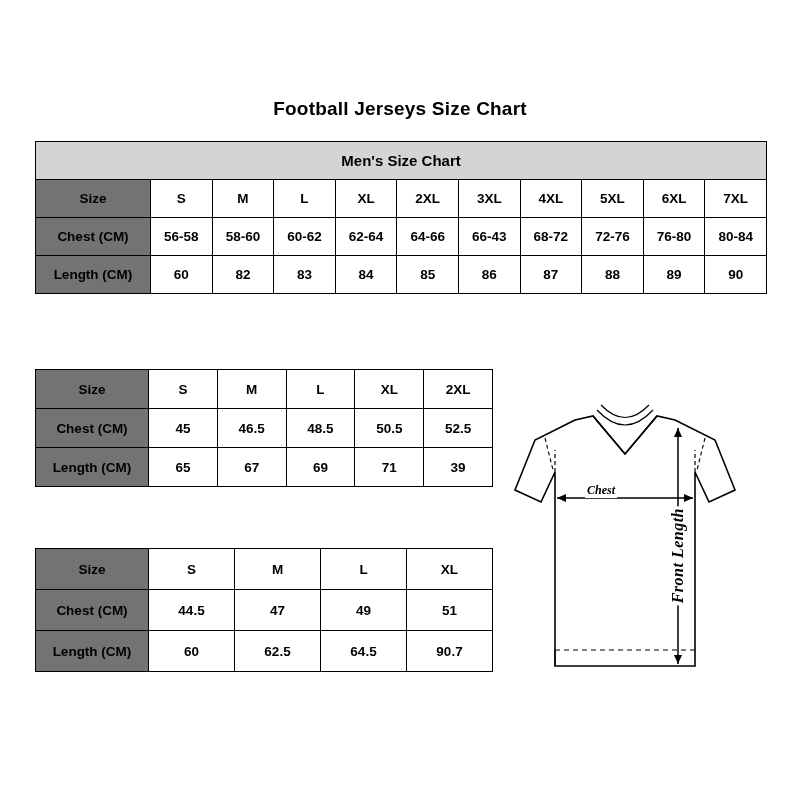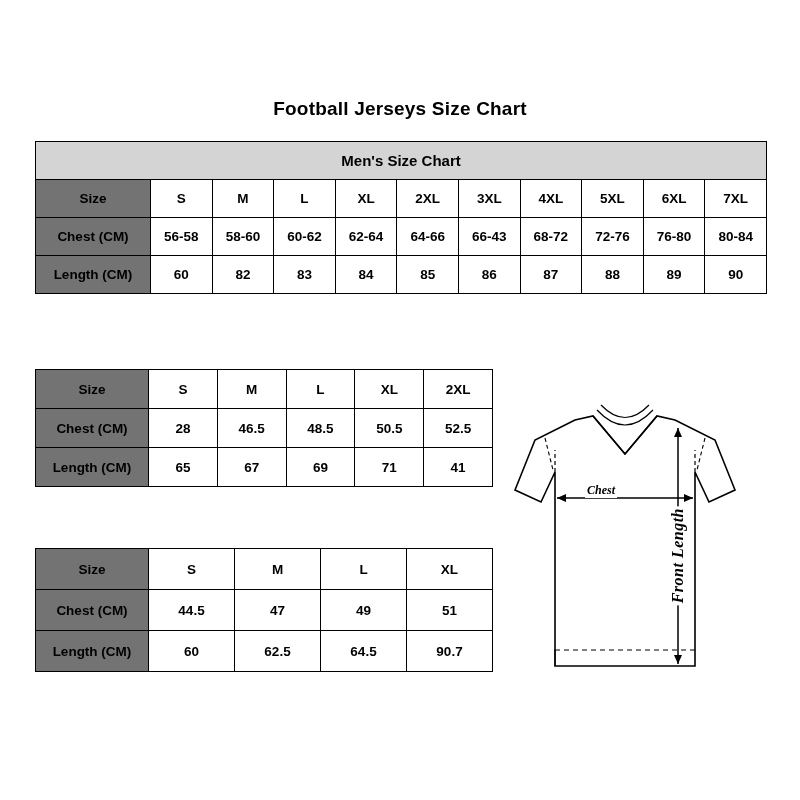--- a/index.html
+++ b/index.html
@@ -209,33 +209,33 @@
         <tr>
           <td class="row-label">Size</td>
           <td>S</td>
           <td>M</td>
           <td>L</td>
           <td>XL</td>
           <td>2XL</td>
         </tr>
         <tr>
           <td class="row-label">Chest (CM)</td>
-          <td>28</td>
+          <td>45</td>
           <td>46.5</td>
           <td>48.5</td>
           <td>50.5</td>
           <td>52.5</td>
         </tr>
         <tr>
           <td class="row-label">Length (CM)</td>
           <td>65</td>
           <td>67</td>
           <td>69</td>
           <td>71</td>
-          <td>41</td>
+          <td>39</td>
         </tr>
       </tbody>
     </table>
   </div>
 
   <div id="youth-table-wrap">
     <table class="size-table" id="youth-table">
       <colgroup>
         <col class="c0">
           <col class="cx">

